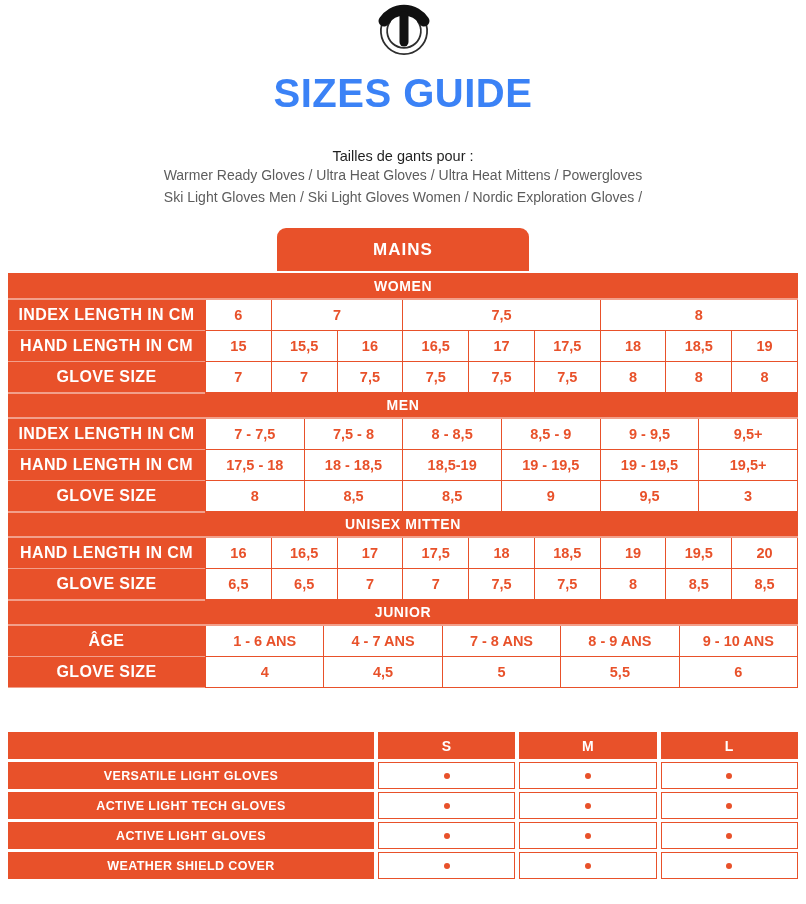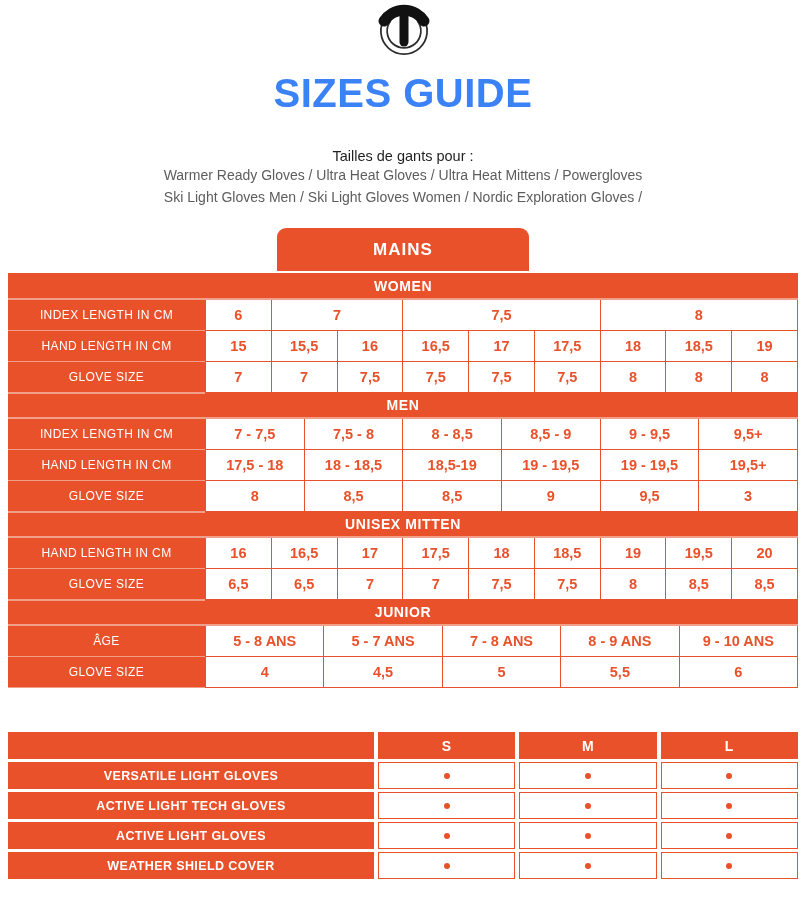--- a/index.html
+++ b/index.html
@@ -32,21 +32,21 @@
     height:27px; display:flex; align-items:center; justify-content:center;
     background:var(--orange); color:#fff; font-weight:700; font-size:14px;
     letter-spacing:.6px; border-bottom:2px solid var(--orange-line);
   }
   .sec-body { display:grid; gap:1px; background:var(--orange); border-right:1px solid var(--orange); }
   .cols9 { grid-template-columns:197px repeat(9,1fr); }
   .cols6 { grid-template-columns:197px repeat(6,1fr); }
   .cols5 { grid-template-columns:197px repeat(5,1fr); }
   .row-label {
     height:30px; background:var(--orange); color:#fff;
-    font-size:12px; font-weight:400; letter-spacing:.4px;
+    font-size:16px; font-weight:700; letter-spacing:.4px;
     display:flex; align-items:center; justify-content:center;
     box-shadow:0 2px 0 var(--orange-line); position:relative; z-index:1;
   }
   .cell {
     height:30px; background:#fff; color:var(--orange);
     font-size:14.5px; font-weight:700;
     display:flex; align-items:center; justify-content:center;
   }
   .sp2 { grid-column:span 2; } .sp3 { grid-column:span 3; }
 
@@ -177,22 +177,22 @@
       <div class="cell">8</div>
       <div class="cell">8,5</div>
       <div class="cell">8,5</div>
     </div>
   </div>
 
   <div class="section">
     <div class="sec-header">JUNIOR</div>
     <div class="sec-body cols5">
       <div class="row-label">ÂGE</div>
-      <div class="cell">5 - 8 ANS</div>
-      <div class="cell">5 - 7 ANS</div>
+      <div class="cell">1 - 6 ANS</div>
+      <div class="cell">4 - 7 ANS</div>
       <div class="cell">7 - 8 ANS</div>
       <div class="cell">8 - 9 ANS</div>
       <div class="cell">9 - 10 ANS</div>
 
       <div class="row-label">GLOVE SIZE</div>
       <div class="cell">4</div>
       <div class="cell">4,5</div>
       <div class="cell">5</div>
       <div class="cell">5,5</div>
       <div class="cell">6</div>

